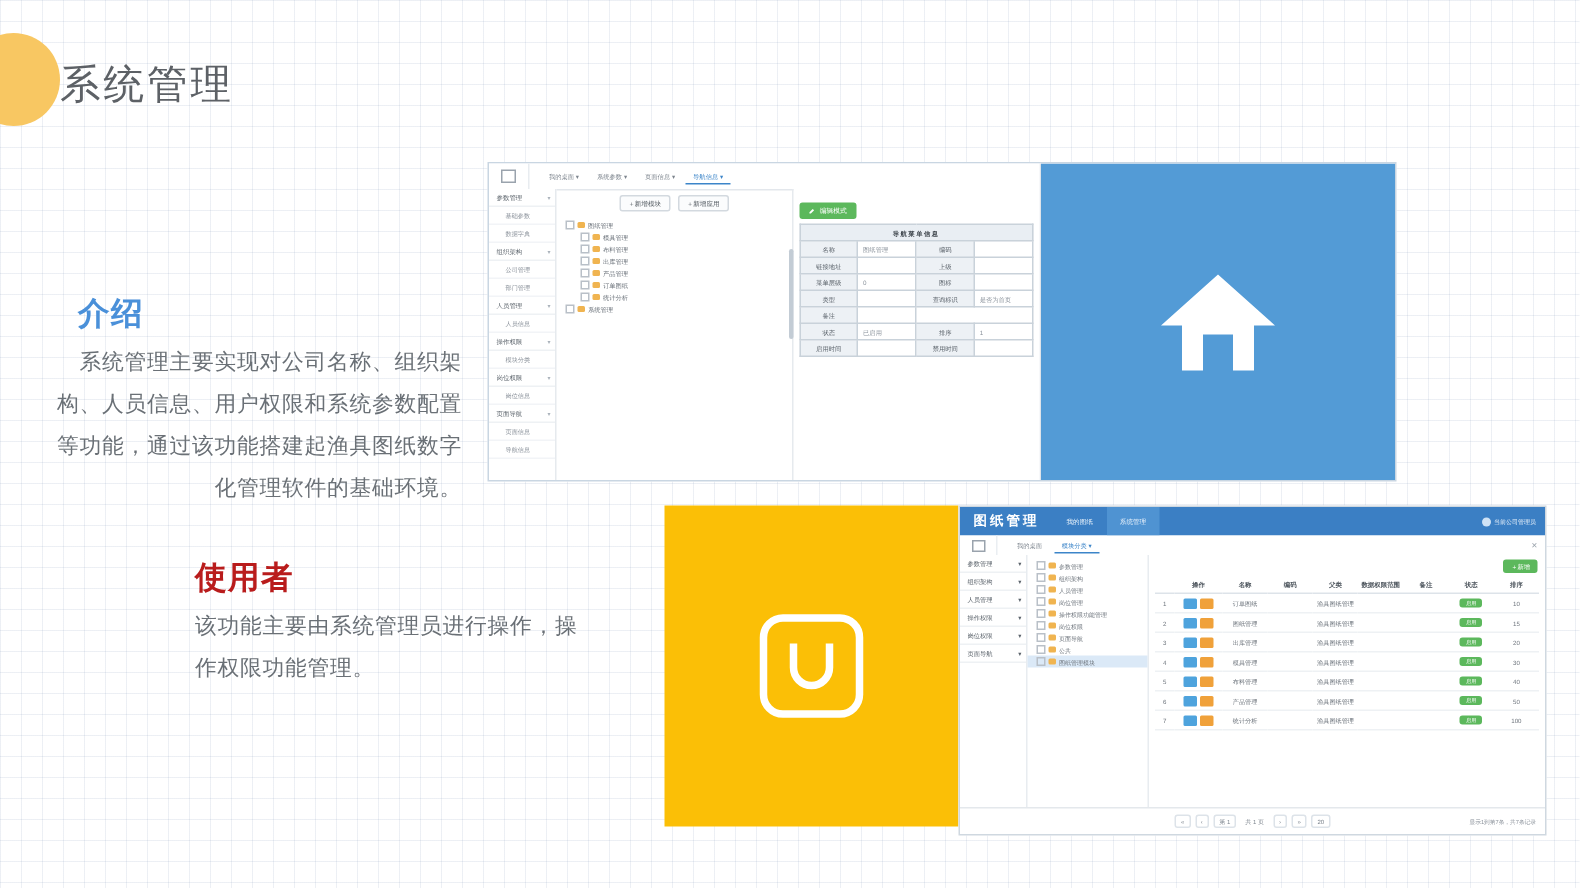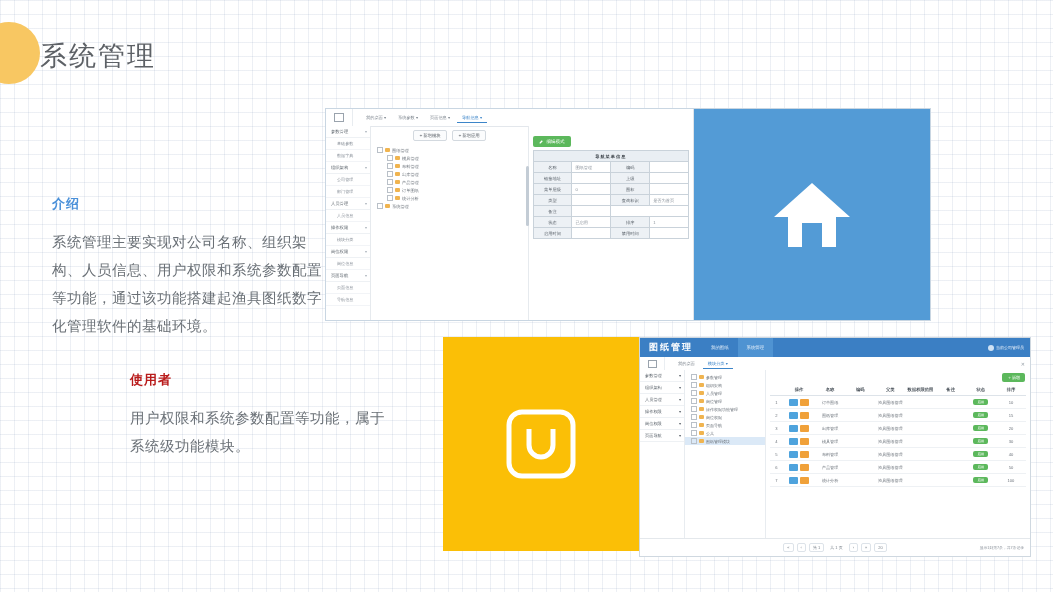--- a/index.html
+++ b/index.html
@@ -26,24 +26,24 @@
     left:-22px;top:22px;width:62px;height:62px;border-radius:50%;
     background:#f8c762;
   }
   #page-title{
     left:40px;top:38px;
     font-family:"DejaVu Serif","Liberation Serif",serif;
     font-size:27px;color:#5d6166;letter-spacing:2px;
   }
 
   
-  .sec-h{font-size:13px;font-weight:bold;letter-spacing:1px;}
+  .sec-h{font-size:21px;font-weight:bold;letter-spacing:1px;}
   .sec-p{font-size:14.5px;line-height:28px;color:#6a7076;letter-spacing:.5px;}
   #intro-head{left:52px;top:195px;color:#4a90d9;}
-  #intro-body{left:52px;top:228px;width:272px;}
+  #intro-body{left:36px;top:228px;width:272px;text-align:right;}
   #user-head{left:130px;top:371px;color:#b91c1c;}
   #user-body{left:130px;top:404px;width:268px;}
 
   
   #shot-top{
     left:325px;top:108px;width:606px;height:213px;
     background:#fff;border:1px solid #c9d6e2;box-sizing:border-box;
     overflow:hidden;
   }
   #shot-top-inner{position:absolute;inset:0;display:flex;}
@@ -146,21 +146,21 @@
 
 <div id="grid"></div>
 
 <div class="abs" id="deco-circle"></div>
 <div class="abs" id="page-title">系统管理</div>
 
 <div class="abs sec-h" id="intro-head">介绍</div>
 <div class="abs sec-p" id="intro-body">系统管理主要实现对公司名称、组织架构、人员信息、用户权限和系统参数配置等功能，通过该功能搭建起渔具图纸数字化管理软件的基础环境。</div>
 
 <div class="abs sec-h" id="user-head">使用者</div>
-<div class="abs sec-p" id="user-body">用户权限和系统参数配置等功能，属于系统级功能模块。</div>
+<div class="abs sec-p" id="user-body">该功能主要由系统管理员进行操作，操作权限功能管理。</div>
 
 <div class="abs" id="shot-top">
   <div id="shot-top-inner">
     <div class="st-left">
       <div class="st-topbar">
         <div class="st-hamb">
             <i></i>
           </div>
         <div class="st-crumbs" id="st-crumbs">
             <div class="st-crumb">我的桌面 ▾</div>

